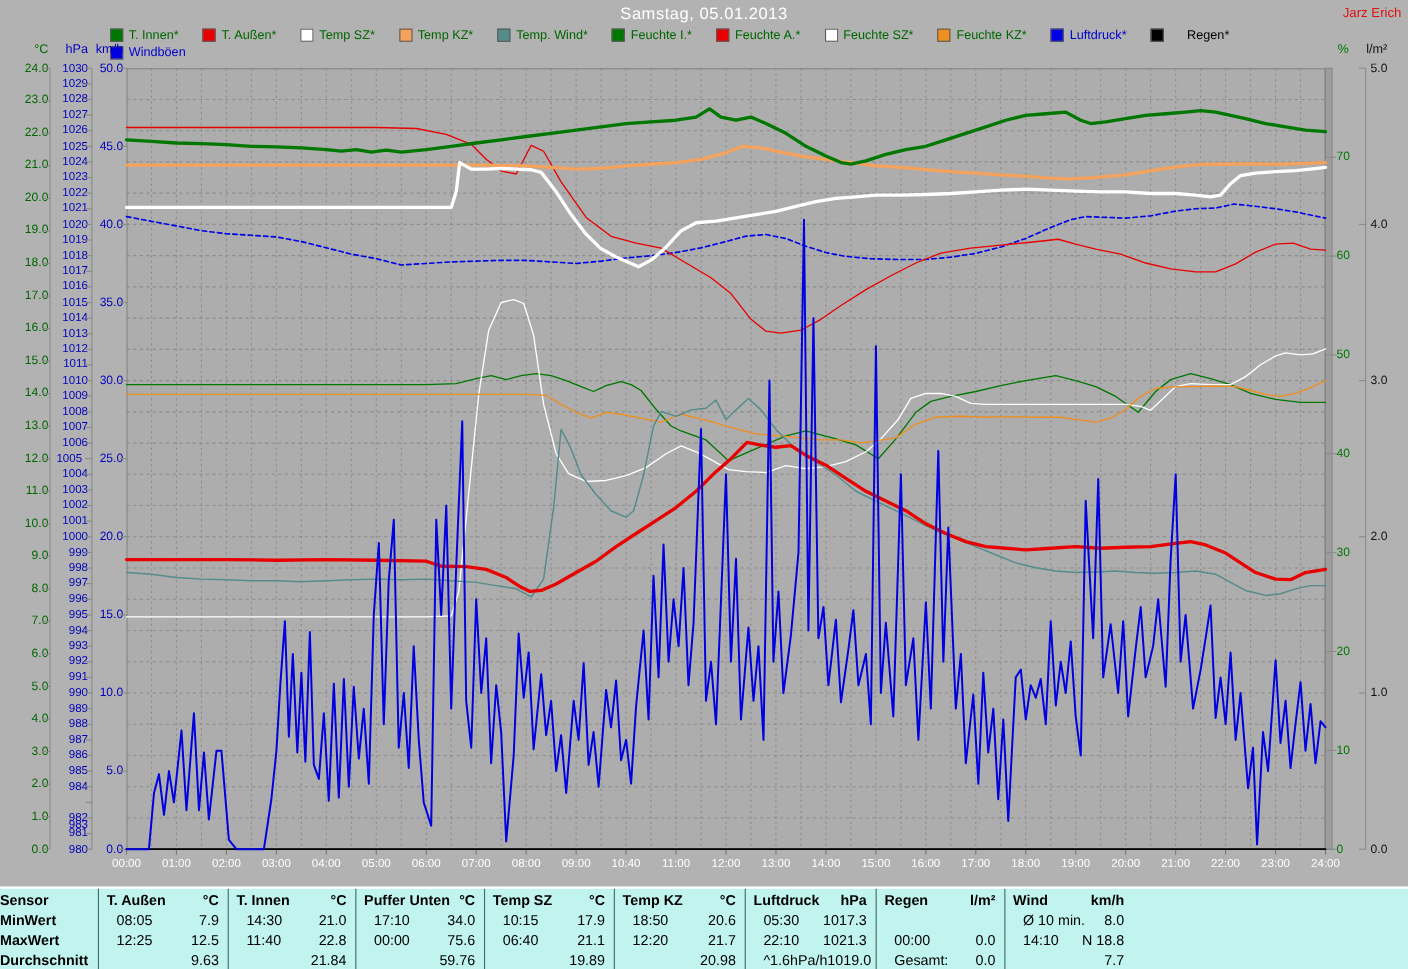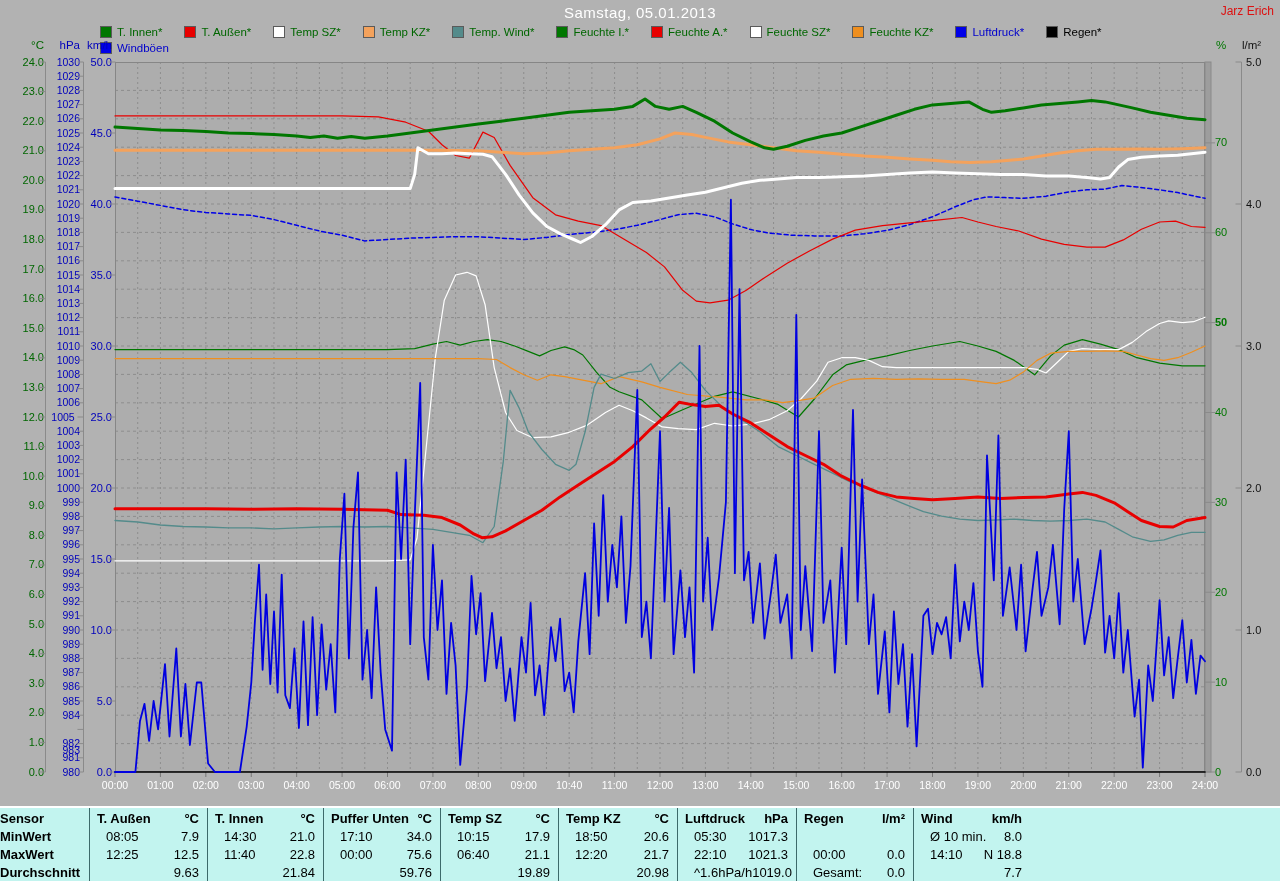--- a/index.html
+++ b/index.html
@@ -75,21 +75,21 @@
       <span class="lg-item">
         <span class="lg-sq" style="background: rgb(239, 143, 31);"></span>
         <span style="color: rgb(0, 102, 0);">Feuchte KZ*</span>
       </span>
       <span class="lg-item">
         <span class="lg-sq" style="background: rgb(0, 0, 232);"></span>
         <span style="color: rgb(0, 0, 204);">Luftdruck*</span>
       </span>
       <span class="lg-item">
         <span class="lg-sq" style="background: rgb(0, 0, 0);"></span>
-        <span style="color: rgb(0, 0, 0);">Regen*</span>
+        <span style="color: rgb(0, 0, 0); margin-left: 16px;">Regen*</span>
       </span>
     </div>
   <div id="legend-row2" class="lg-row">
       <span class="lg-item">
         <span class="lg-sq" style="background: rgb(0, 0, 232);"></span>
         <span style="color: rgb(0, 0, 204);">Windböen</span>
       </span>
     </div>
 
   <div class="unit" style="left:12px;top:39px;width:32px;text-align:right;color:#006600;">°C</div>
@@ -181,21 +181,21 @@
       <div class="tick t-kmh" style="top: 268.5px;">35.0</div>
       <div class="tick t-kmh" style="top: 339.5px;">30.0</div>
       <div class="tick t-kmh" style="top: 410.5px;">25.0</div>
       <div class="tick t-kmh" style="top: 481.5px;">20.0</div>
       <div class="tick t-kmh" style="top: 552.5px;">15.0</div>
       <div class="tick t-kmh" style="top: 623.5px;">10.0</div>
       <div class="tick t-kmh" style="top: 694.5px;">5.0</div>
       <div class="tick t-kmh" style="top: 765.5px;">0.0</div>
       <div class="tick t-pct" style="top: 136.386px;">70</div>
       <div class="tick t-pct" style="top: 226.259px;">60</div>
-      <div class="tick t-pct" style="top: 316.133px; font-weight: bold;">50</div>
+      <div class="tick t-pct" style="top: 316.133px;">50</div>
       <div class="tick t-pct" style="top: 406.006px;">40</div>
       <div class="tick t-pct" style="top: 495.88px;">30</div>
       <div class="tick t-pct" style="top: 585.753px;">20</div>
       <div class="tick t-pct" style="top: 675.627px;">10</div>
       <div class="tick t-pct" style="top: 765.5px;">0</div>
       <div class="tick t-lm2" style="top: 55.5px;">5.0</div>
       <div class="tick t-lm2" style="top: 197.5px;">4.0</div>
       <div class="tick t-lm2" style="top: 339.5px;">3.0</div>
       <div class="tick t-lm2" style="top: 481.5px;">2.0</div>
       <div class="tick t-lm2" style="top: 623.5px;">1.0</div>

